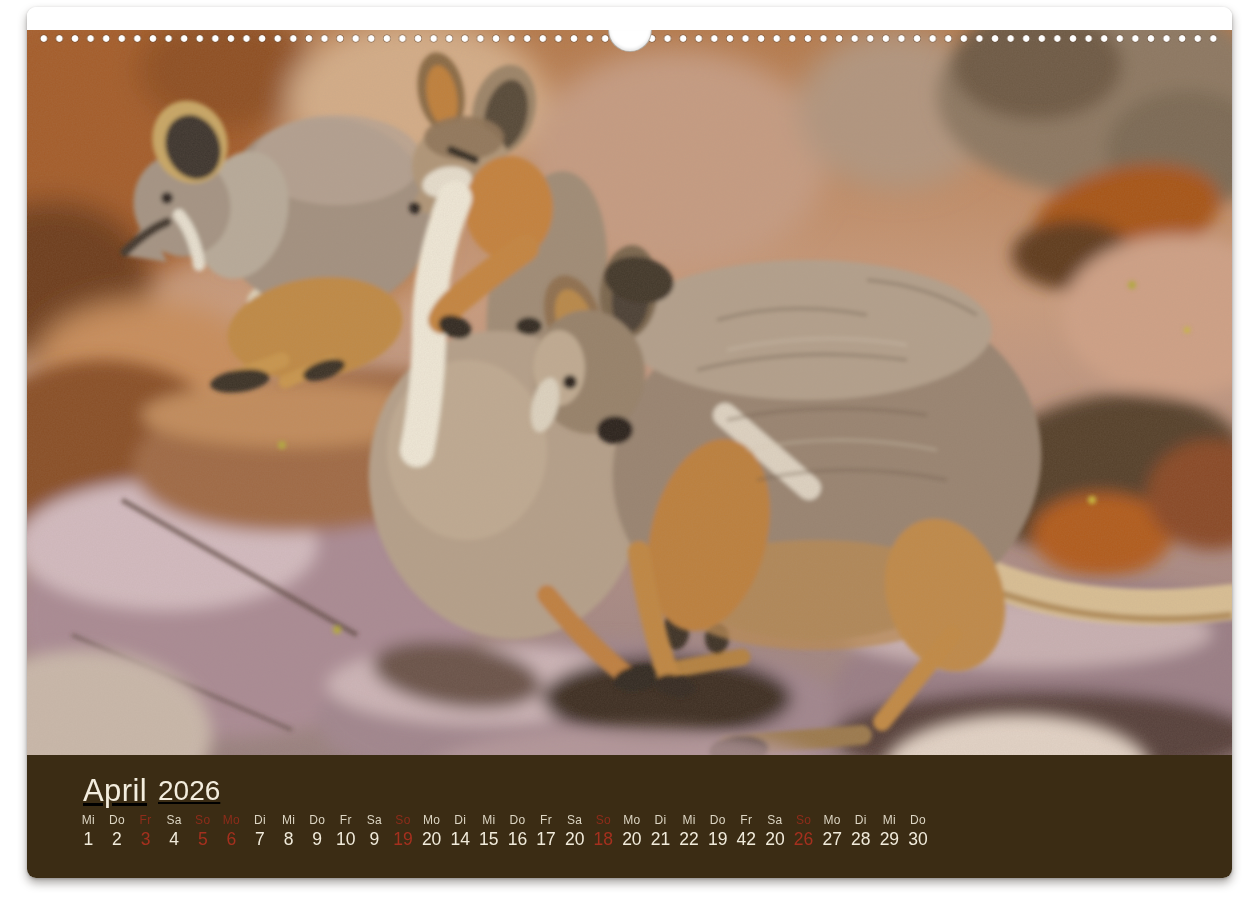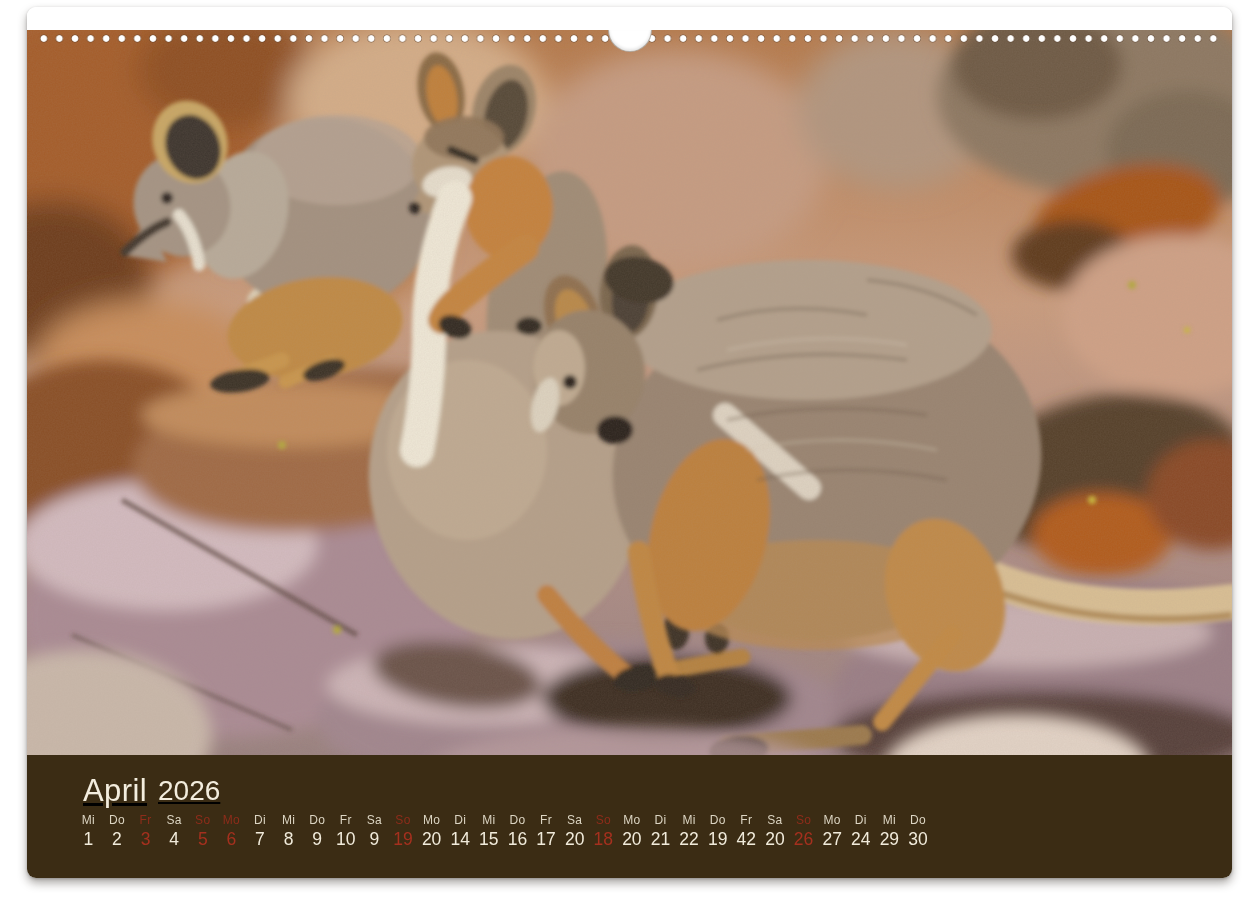--- a/index.html
+++ b/index.html
@@ -317,21 +317,21 @@
           <div class="day-cell holiday">
             <span class="wd">So</span>
             <span class="dt">26</span>
           </div>
           <div class="day-cell">
             <span class="wd">Mo</span>
             <span class="dt">27</span>
           </div>
           <div class="day-cell">
             <span class="wd">Di</span>
-            <span class="dt">24</span>
+            <span class="dt">28</span>
           </div>
           <div class="day-cell">
             <span class="wd">Mi</span>
             <span class="dt">29</span>
           </div>
           <div class="day-cell">
             <span class="wd">Do</span>
             <span class="dt">30</span>
           </div>
         </div>

